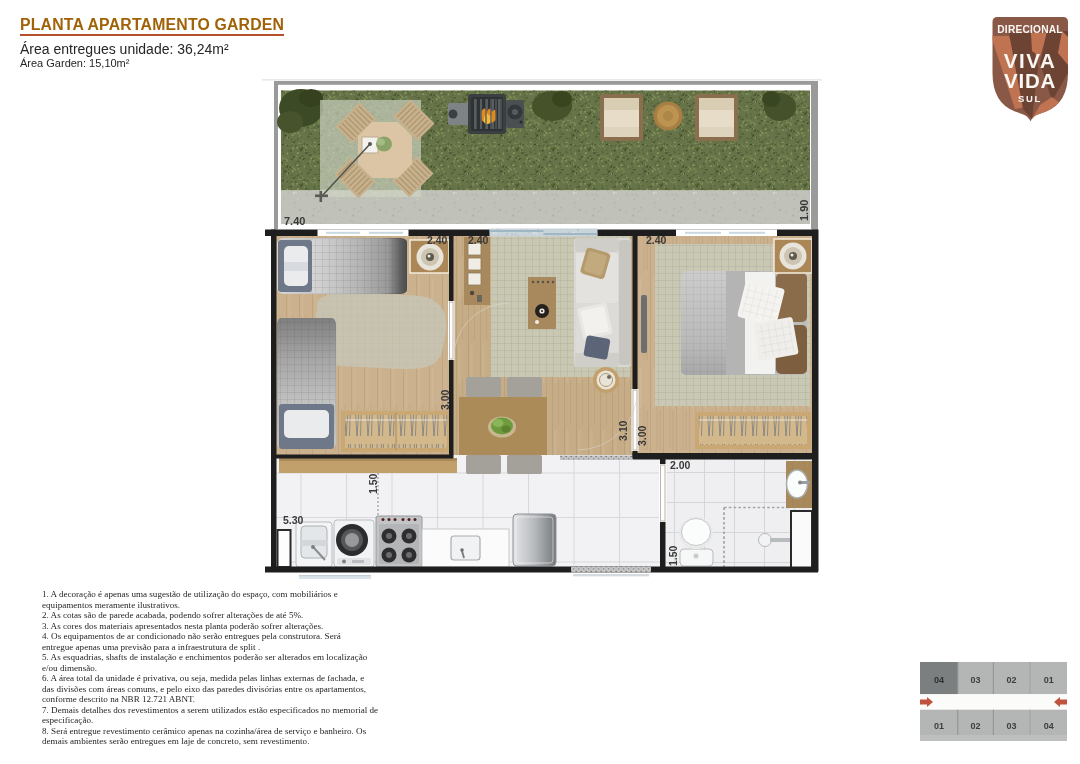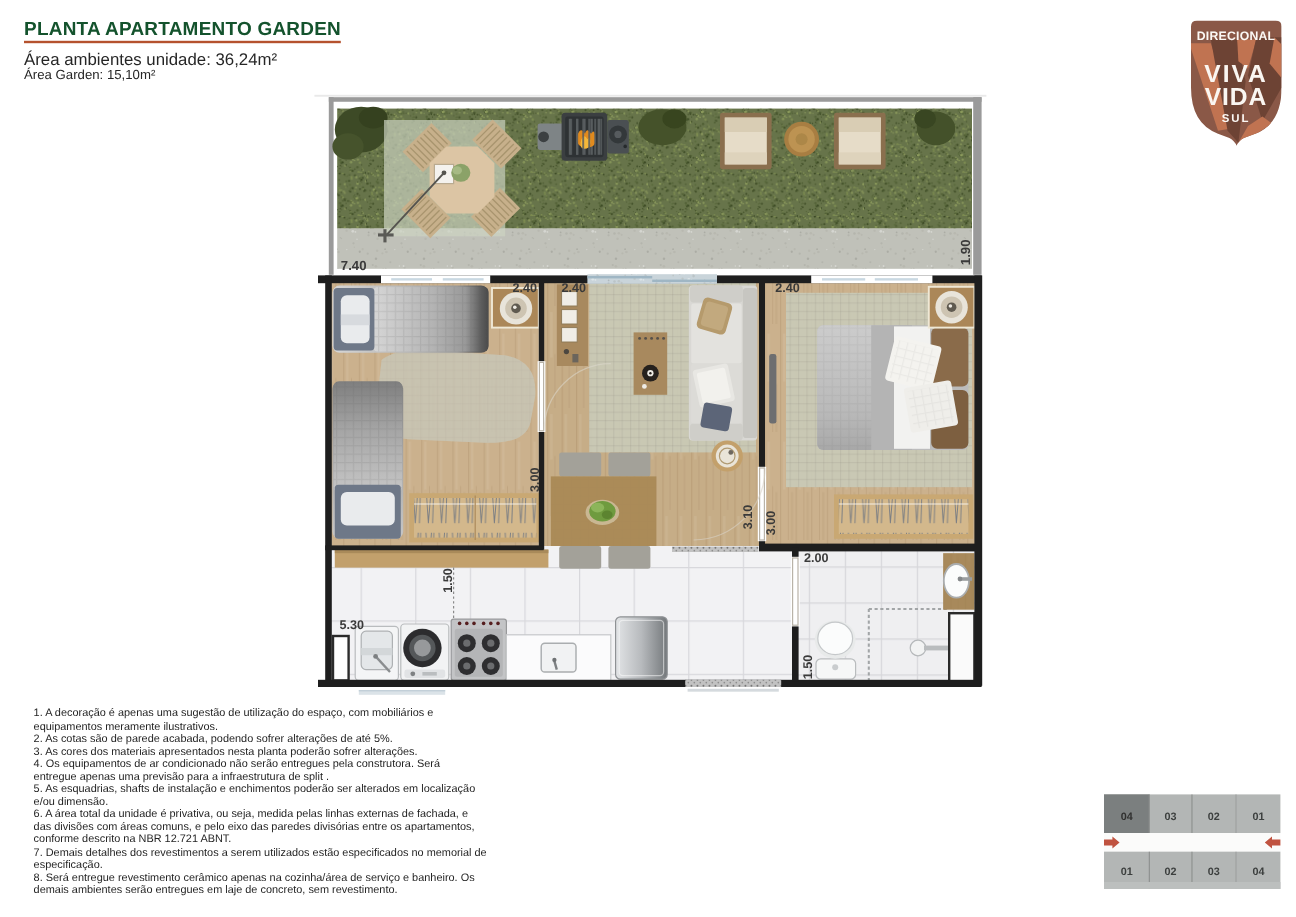--- a/index.html
+++ b/index.html
@@ -4,25 +4,25 @@
 <style>
   html,body{margin:0;padding:0;background:#fff;}
   #page{position:relative;width:1080px;height:764px;background:#ffffff;overflow:hidden;
         font-family:"Liberation Sans",sans-serif;}
   .abs{position:absolute;}
 </style>
 </head>
 <body>
 <div id="page">
 
-<div class="abs" style="left:20px;top:16px;font-size:15.8px;font-weight:bold;color:#14532d;letter-spacing:0.2px;">PLANTA APARTAMENTO GARDEN</div>
+<div class="abs" style="left:20px;top:16px;font-size:15.8px;font-weight:bold;color:#a16207;letter-spacing:0.2px;">PLANTA APARTAMENTO GARDEN</div>
 
 <div class="abs" style="left:20px;top:33.5px;width:264px;height:2.6px;background:#b5522e;"></div>
 
-<div class="abs" style="left:20px;top:41px;font-size:14px;color:#262626;">Área ambientes unidade: 36,24m²</div>
+<div class="abs" style="left:20px;top:41px;font-size:14px;color:#262626;">Área entregues unidade: 36,24m²</div>
 
 <div class="abs" style="left:20px;top:56.5px;font-size:11px;color:#262626;">Área Garden: 15,10m²</div>
 
 <svg class="abs" style="left:988px;top:13px;" width="84" height="112" viewBox="0 0 84 112">
   <defs>
     <clipPath id="shieldclip">
       <path d="M4.5,9 Q4.5,4 9.5,4 L75,4 Q80,4 80,9 L80,60 Q80,90 58,98.5 L48.5,102 Q44,104.5 42.5,108.5 Q41,104.5 36.5,102 L27,98.5 Q4.5,90 4.5,60 Z"></path>
     </clipPath>
   </defs>
   <g clip-path="url(#shieldclip)">
@@ -734,21 +734,21 @@
 <text x="373" y="498" font-size="10.5" font-weight="bold" fill="#3a3a3a" transform="rotate(-90 373 494)">1.50</text>
 
 <line x1="378" y1="473" x2="378" y2="516" stroke="#8a8a8a" stroke-width="1" stroke-dasharray="2 2"></line>
 
 <text x="670" y="468.5" font-size="10.5" font-weight="bold" fill="#3a3a3a">2.00</text>
 
 <text x="677" y="566" font-size="10.5" font-weight="bold" fill="#3a3a3a" transform="rotate(-90 677 566)">1.50</text>
 
 </svg>
 
-<div class="abs" style="left:28px;top:589px;width:440px;font-size:9.1px;line-height:10.5px;color:#1f1f1f;">
+<div class="abs" style="left:42px;top:589px;width:440px;font-size:9.1px;line-height:10.5px;color:#1f1f1f;font-family:Liberation Serif, serif;">
 1. A decoração é apenas uma sugestão de utilização do espaço, com mobiliários e<br>
 equipamentos meramente ilustrativos.<br>
 2. As cotas são de parede acabada, podendo sofrer alterações de até 5%.<br>
 3. As cores dos materiais apresentados nesta planta poderão sofrer alterações.<br>
 4. Os equipamentos de ar condicionado não serão entregues pela construtora. Será<br>
 entregue apenas uma previsão para a infraestrutura de split .<br>
 5. As esquadrias, shafts de instalação e enchimentos poderão ser alterados em localização<br>
 e/ou dimensão.<br>
 6. A área total da unidade é privativa, ou seja, medida pelas linhas externas de fachada, e<br>
 das divisões com áreas comuns, e pelo eixo das paredes divisórias entre os apartamentos,<br>

